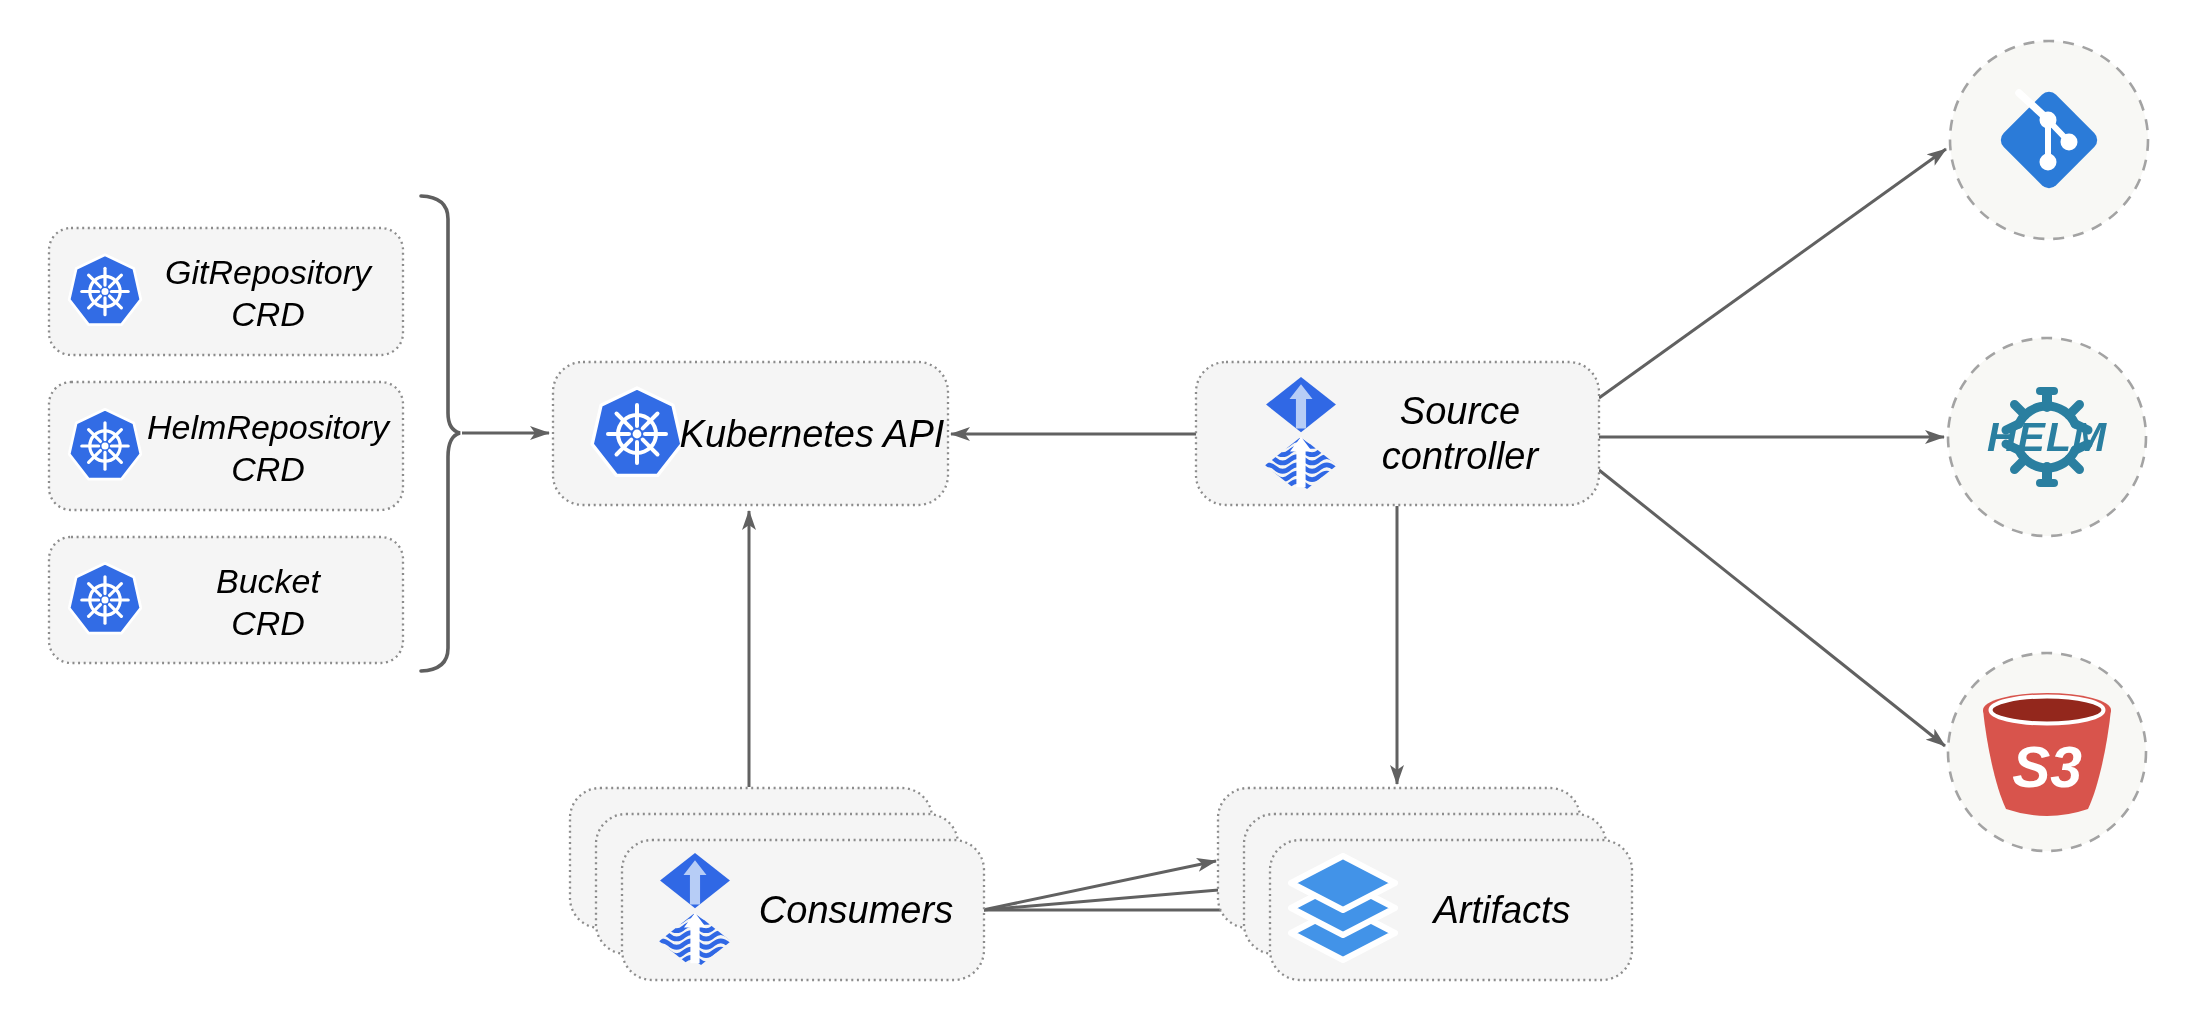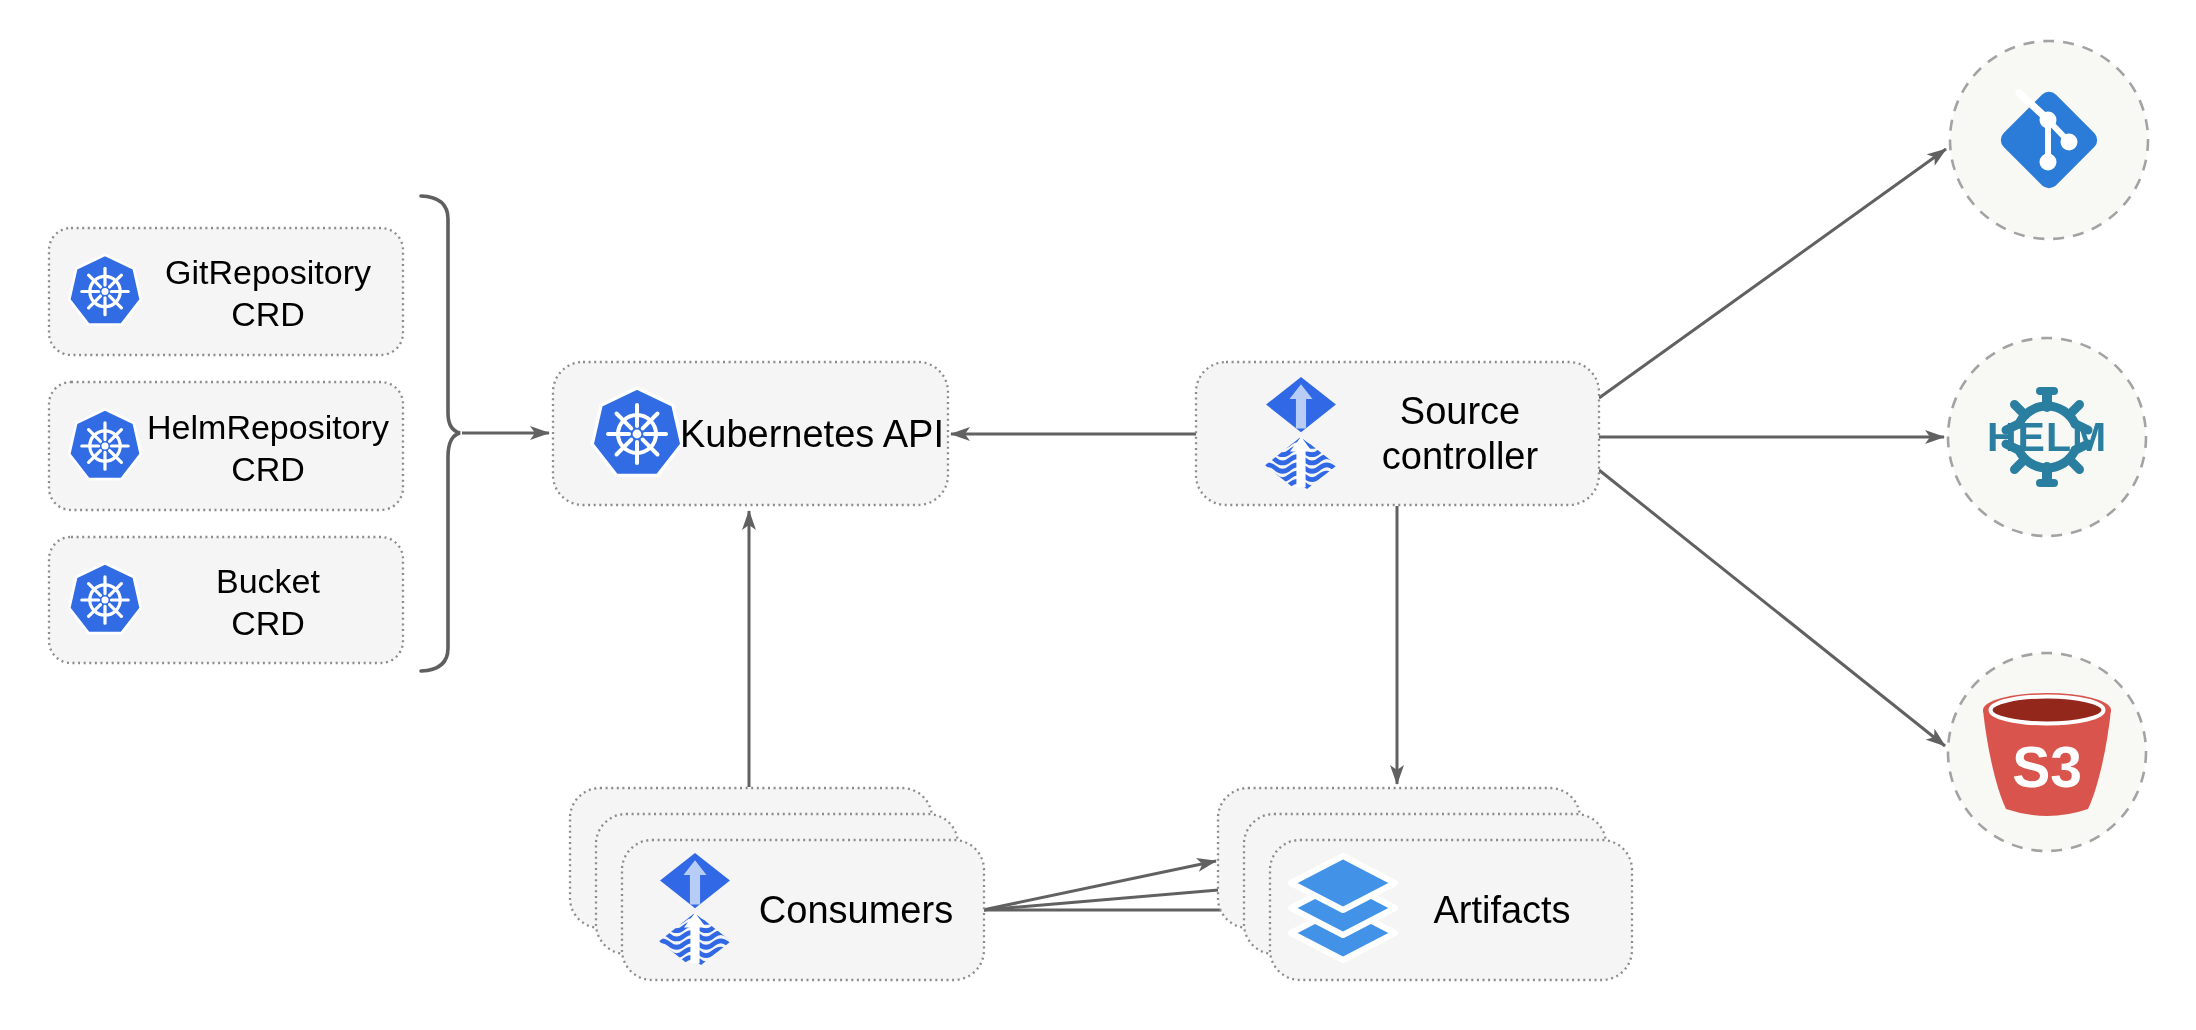--- a/index.html
+++ b/index.html
@@ -7,20 +7,21 @@
     margin: 0;
     padding: 0;
     background: #ffffff;
   }
   .stage {
     width: 2196px;
     height: 1030px;
     position: relative;
     background: #ffffff;
     overflow: hidden;
+    font-style: italic;
   }
   svg { display: block; }
   .node-box {
     fill: #f5f5f5;
     stroke: #8c8c8c;
     stroke-width: 2.3;
     stroke-dasharray: 2 3.6;
   }
   .endpoint-circle {
     fill: #f8f8f5;

